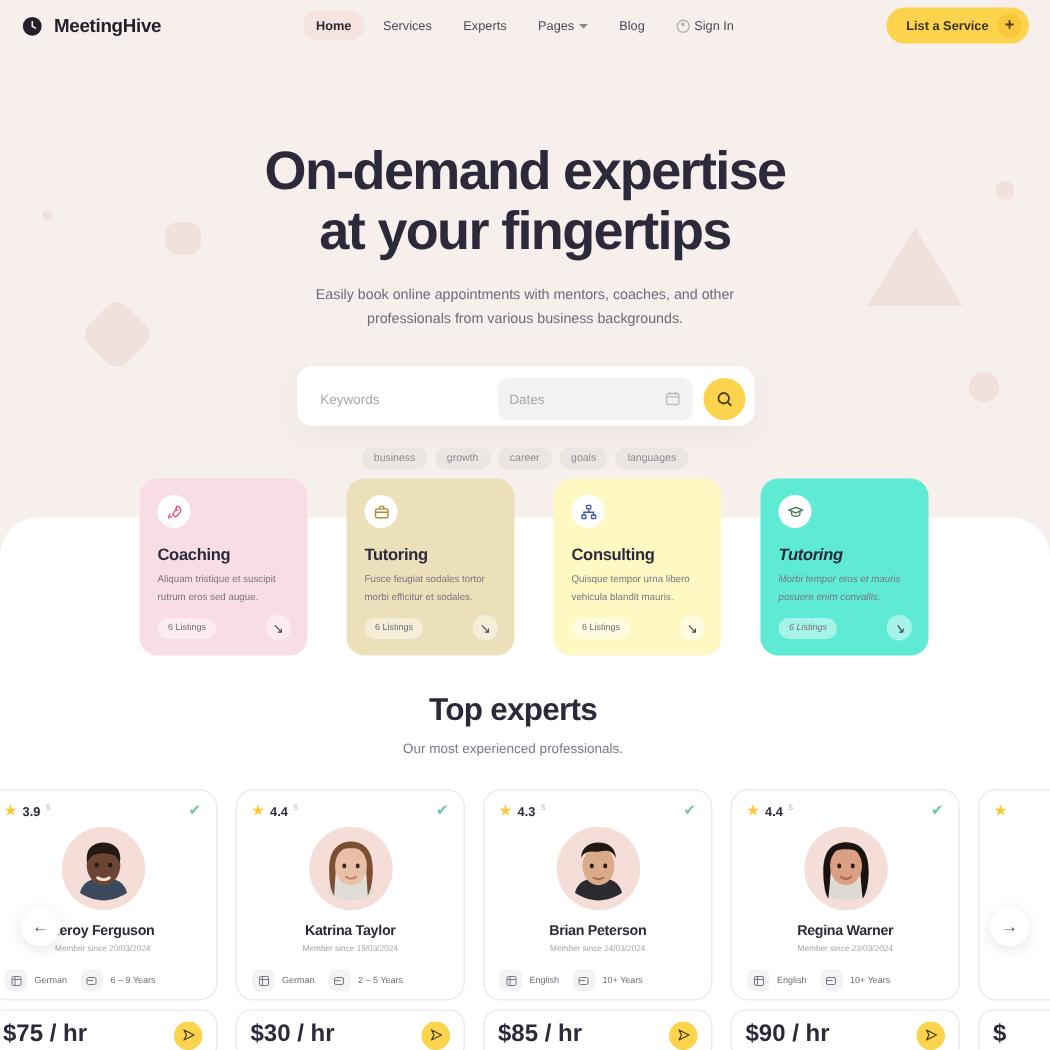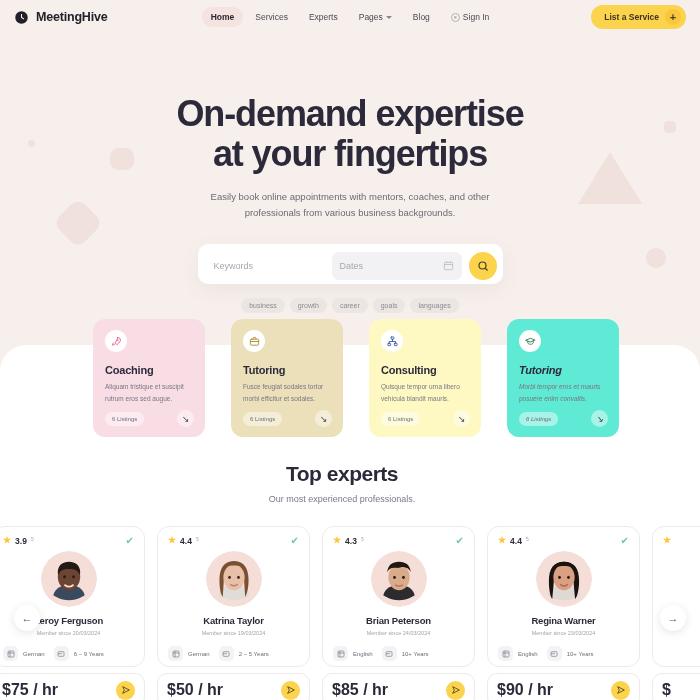--- a/index.html
+++ b/index.html
@@ -424,21 +424,21 @@
               <svg width="8" height="8" viewBox="0 0 24 24" fill="none" stroke="#7a7783" stroke-width="2">
                   <rect x="3" y="5" width="18" height="14" rx="3"></rect>
                   <path d="M3 11h12"></path>
                 </svg>
             </span>
             <span>2 – 5 Years</span>
           </div>
         </div>
       </div>
       <div class="ecard-bot">
-        <span class="price">$50 / hr</span>
+        <span class="price">$30 / hr</span>
         <span class="book">
           <svg width="10" height="10" viewBox="0 0 24 24" fill="none" stroke="#4a3f20" stroke-width="2" stroke-linejoin="round">
               <path d="M4 4l16 8-16 8 4-8z"></path>
             </svg>
         </span>
       </div>
     </div>
 
     <div class="ecard">
       <div class="ecard-top">

